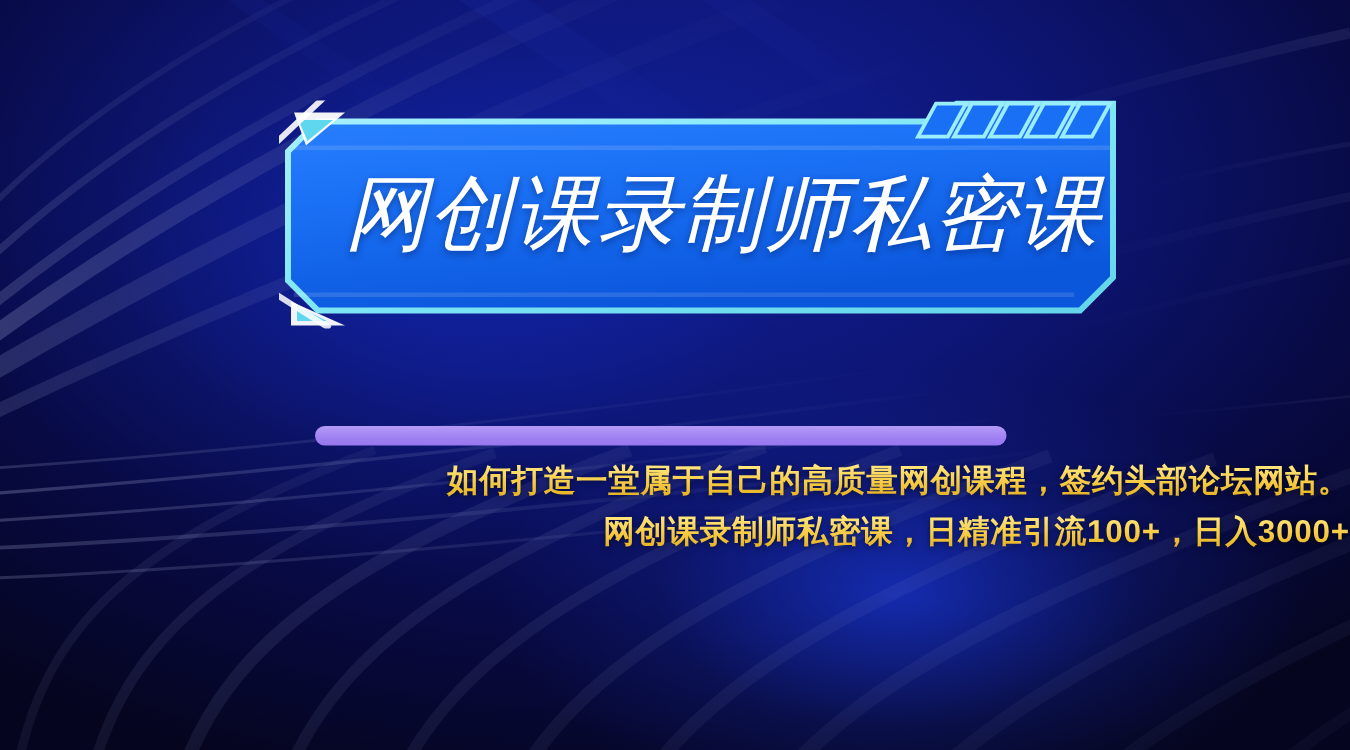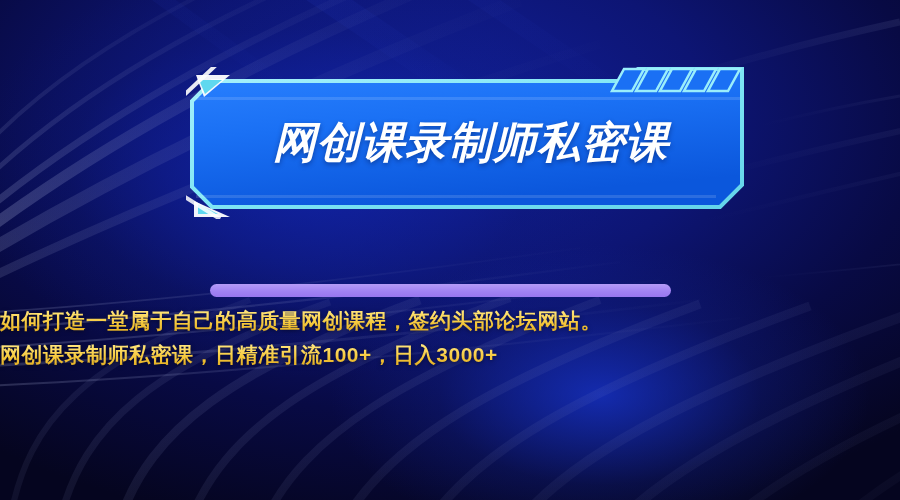--- a/index.html
+++ b/index.html
@@ -23,25 +23,25 @@
   
   #banner {
     position:absolute;
     left:186px; top:67px;
     width:562px; height:152px;
   }
   .banner-svg { position:absolute; inset:0; width:562px; height:152px; }
 
   #banner-title {
     position:absolute;
-    left:2px; top:0; width:562px; height:152px;
+    left:13px; top:0; width:562px; height:152px;
     display:flex; align-items:center; justify-content:center;
     color:#ffffff;
-    font-size:43px;
-    font-weight:bold;
+    font-size:55px;
+    font-weight:normal;
     font-style:italic;
     letter-spacing:1px;
     text-shadow:0 2px 5px rgba(0,20,80,0.45);
     white-space:nowrap;
     padding-left:4px;
     z-index:4;
   }
 
   
   #subtitle-wrap {
@@ -66,21 +66,21 @@
     width:461px; height:13px;
     border-radius:7px;
     background:linear-gradient(180deg,#b49bf7 0%,#a183f3 55%,#9776ef 100%);
     z-index:4;
   }
 
   
   #body-lines {
     position:absolute;
     left:0; top:304px; width:900px;
-    text-align:left;
+    text-align:right;
     z-index:5;
   }
   .gold {
     display:block;
     font-size:21px;
     font-weight:bold;
     letter-spacing:0.5px;
     white-space:nowrap;
     line-height:33px;
     background:linear-gradient(180deg,#fff6c0 0%,#ffe479 22%,#f5c83c 58%,#d79e14 100%);

